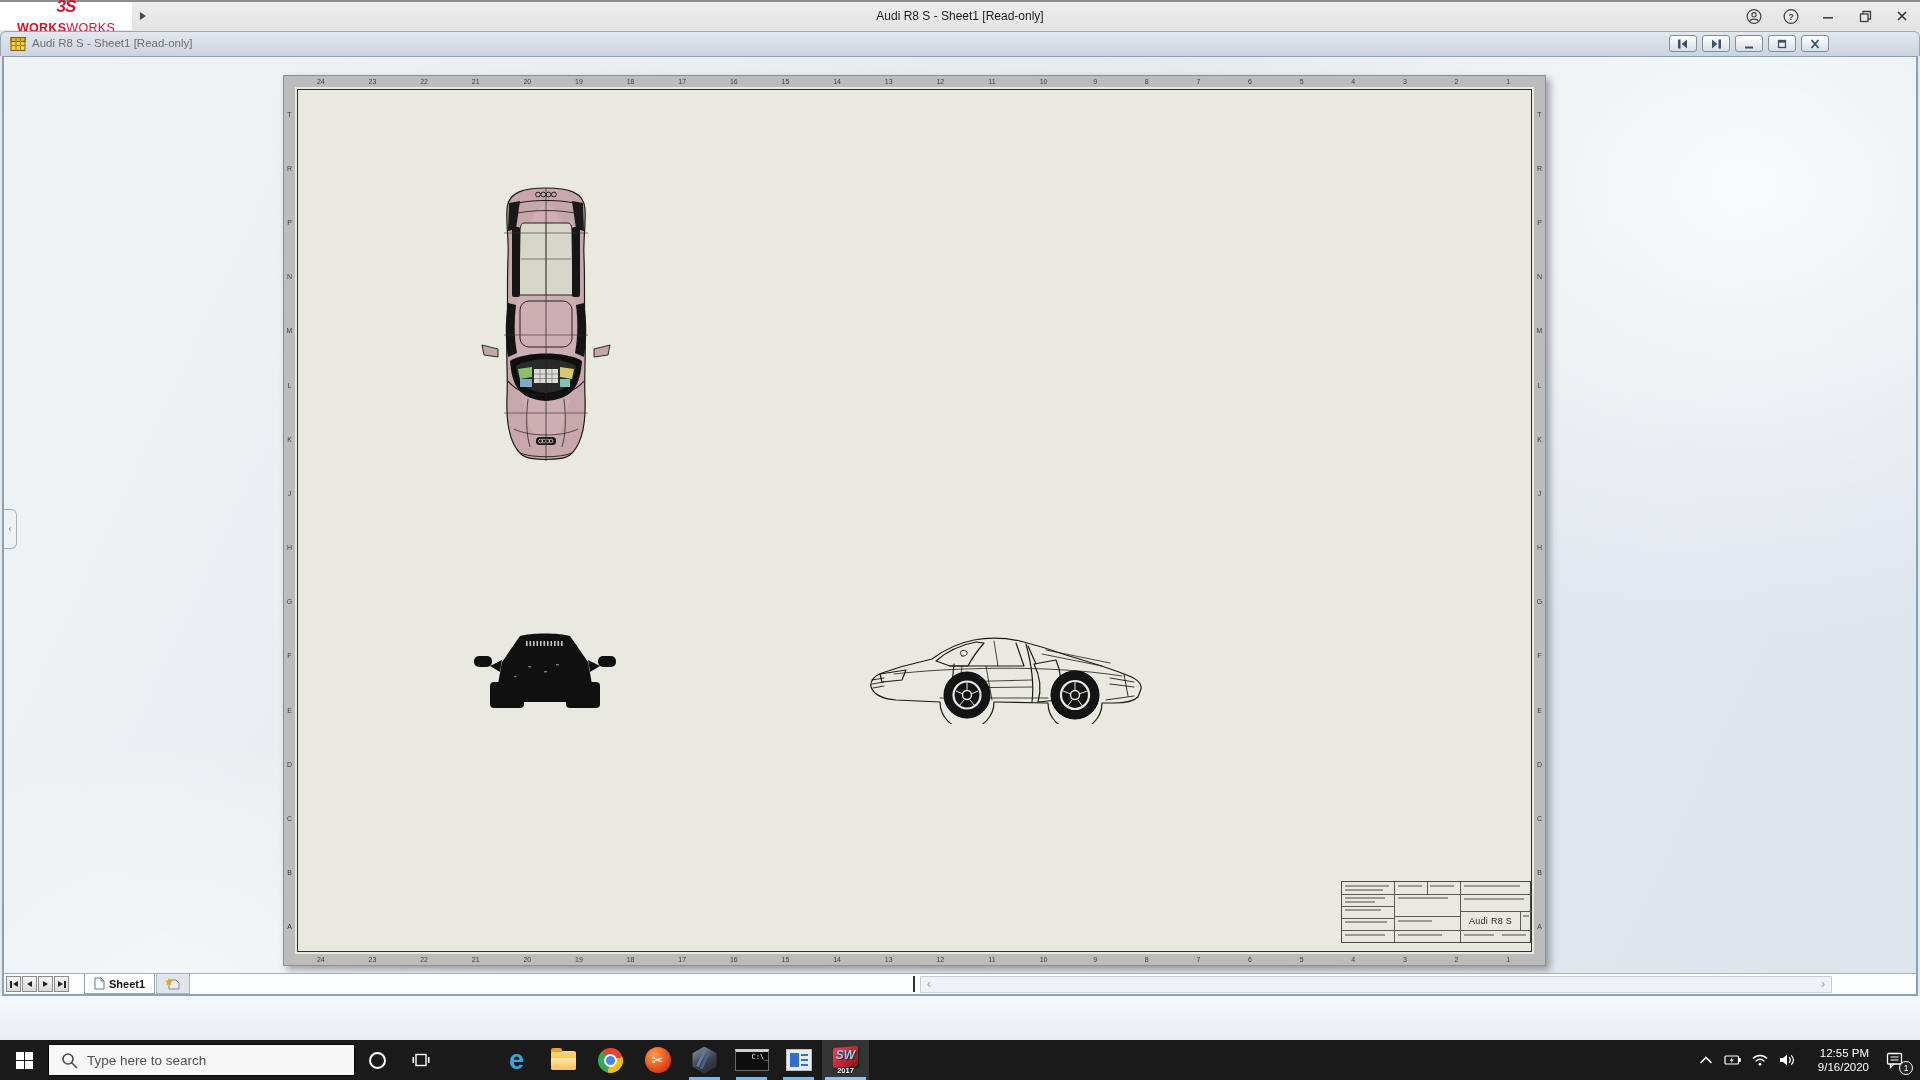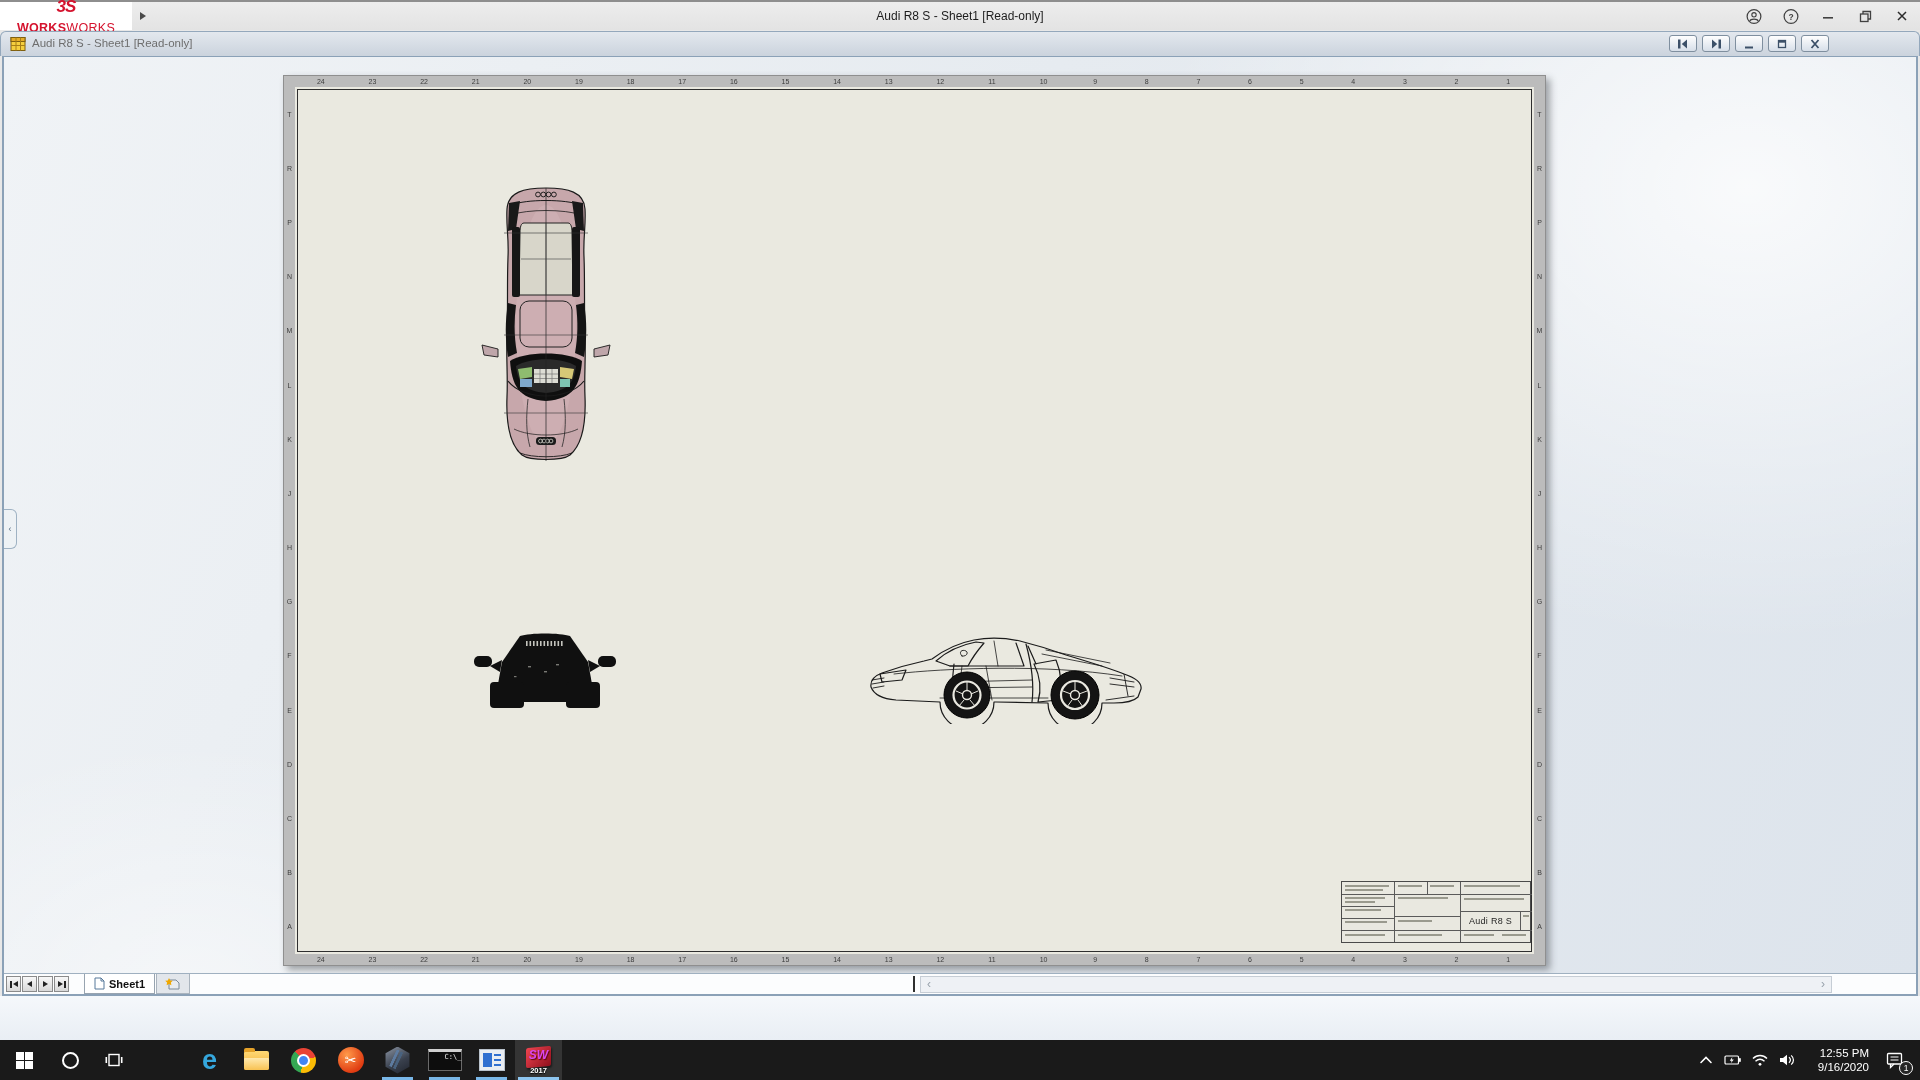--- a/index.html
+++ b/index.html
@@ -97,21 +97,21 @@
   .i-scissors{width:26px;height:26px;border-radius:50%;background:radial-gradient(circle at 35% 30%,#ff9a4a,#e03c12 72%);color:#fff;display:flex;align-items:center;justify-content:center;font-size:14px;}
   .i-hex{width:26px;height:27px;clip-path:polygon(50% 0,96% 25%,96% 75%,50% 100%,4% 75%,4% 25%);background:linear-gradient(150deg,#8b95a4,#39404d 55%,#20242d);position:relative;}
   .i-hex::after{content:"";position:absolute;inset:3px;clip-path:polygon(50% 0,96% 25%,96% 75%,50% 100%,4% 75%,4% 25%);background:linear-gradient(115deg,transparent 28%,#5d7ba0 30% 38%,transparent 40% 44%,#49627f 46% 54%,transparent 56%);}
   .i-cmd{width:25px;height:22px;background:#0d0d0d;border:1px solid #6a6a6a;border-top:3px solid #cfcfcf;color:#e8e8e8;font-family:"DejaVu Sans Mono",monospace;font-size:7px;line-height:9px;padding:1px 16px;}
   .i-appwin{width:26px;height:22px;background:#e9edf2;border:1px solid #b9c2cc;display:flex;padding:3px;gap:2px;}
   .i-appwin .blue{flex:1.3;background:#2f6fd0;}
   .i-appwin .lines{flex:1;display:flex;flex-direction:column;justify-content:space-between;padding:1px 0;}
   .i-appwin .lines i{display:block;height:2px;background:#2f6fd0;}
   .i-sw{position:relative;width:32px;height:27px;}
   .i-sw .cube{position:absolute;left:3px;top:0;width:25px;height:20px;background:linear-gradient(135deg,#ef4450,#8f0f1c);transform:skewY(-6deg);border-radius:2px;box-shadow:1px 2px 2px rgba(0,0,0,.5);}
-  .i-sw .swtxt{position:absolute;left:0;top:1px;width:100%;text-align:center;color:#d946ef;font-weight:bold;font-style:italic;font-size:12px;text-shadow:1px 1px 1px #5c0a12;}
+  .i-sw .swtxt{position:absolute;left:0;top:1px;width:100%;text-align:center;color:#7dd3fc;font-weight:bold;font-style:italic;font-size:12px;text-shadow:1px 1px 1px #5c0a12;}
   .i-sw .swyear{position:absolute;left:0;bottom:-1px;width:100%;text-align:center;color:#fff;font-size:7.5px;font-weight:bold;text-shadow:0 1px 1px #000;}
 </style>
 </head>
 <body>
 
 <div id="root">
 
   <div class="titlebar">
     <div class="win-title">Audi R8 S - Sheet1 [Read-only]</div>
     <div class="logo-box">
@@ -468,20 +468,27 @@
 
   <div class="taskbar">
     <div class="tb-start">
       <svg width="17" height="17" viewBox="0 0 17 17">
         <rect x="0" y="0" width="8" height="8" fill="#fff"></rect>
           <rect x="9" y="0" width="8" height="8" fill="#fff"></rect>
         <rect x="0" y="9" width="8" height="8" fill="#fff"></rect>
           <rect x="9" y="9" width="8" height="8" fill="#fff"></rect>
       </svg>
     </div>
+    <div class="tb-search">
+      <svg width="17" height="17" viewBox="0 0 17 17">
+        <circle cx="7" cy="7" r="5" fill="none" stroke="#4a4a4a" stroke-width="1.6"></circle>
+        <line x1="11" y1="11" x2="15.5" y2="15.5" stroke="#4a4a4a" stroke-width="1.6" stroke-linecap="round"></line>
+      </svg>
+      <input class="search-input" placeholder="Type here to search" style="">
+    </div>
     <div class="tb-round">
         <div class="cortana-ring"></div>
       </div>
     <div class="tb-round">
       <svg width="18" height="16" viewBox="0 0 18 16">
         <rect x="4" y="2.5" width="10" height="11" fill="none" stroke="#fff" stroke-width="1.4"></rect>
         <rect x="0.5" y="5" width="1.6" height="6" fill="#fff"></rect>
         <rect x="15.9" y="5" width="1.6" height="6" fill="#fff"></rect>
       </svg>
     </div>

